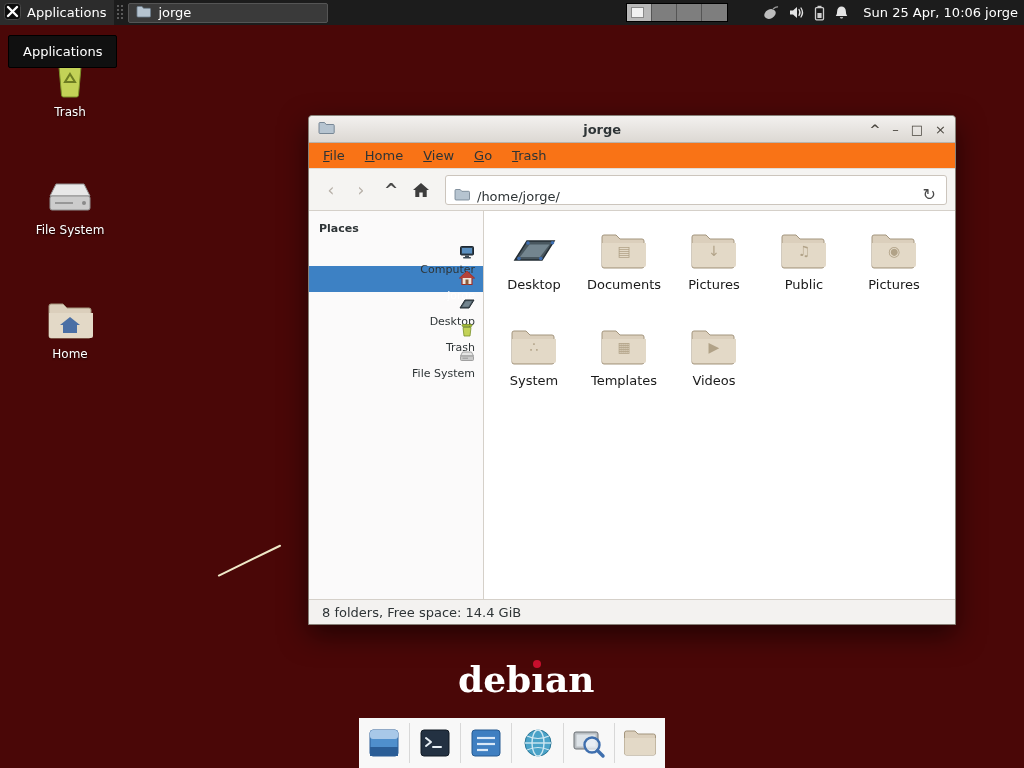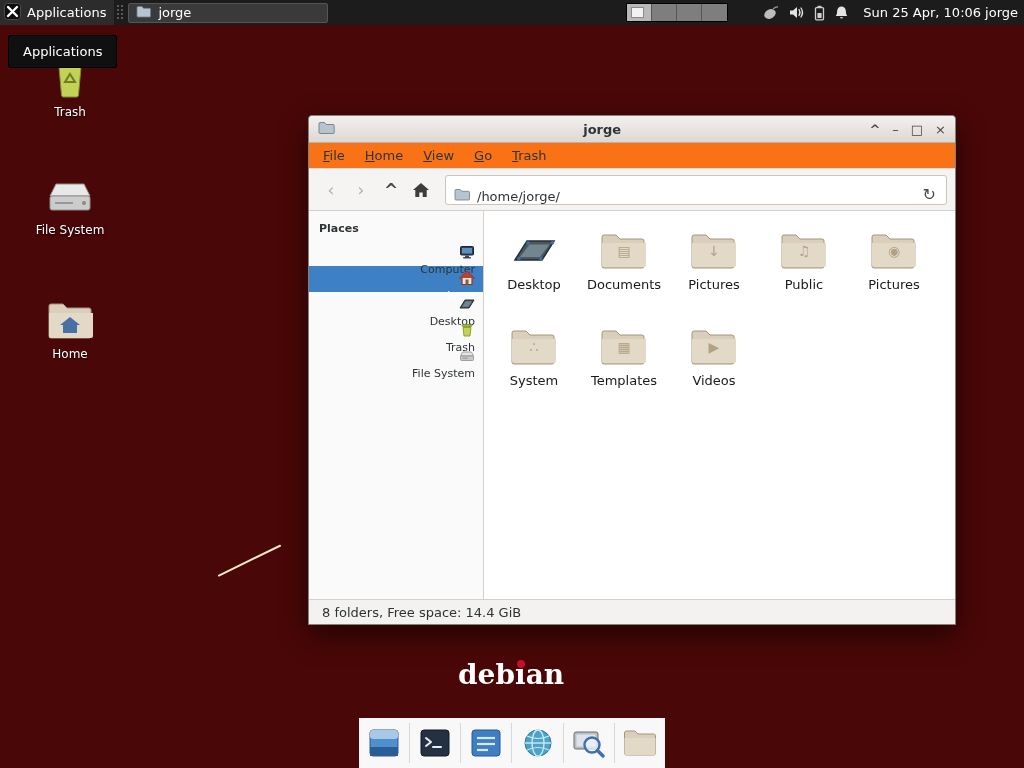--- a/index.html
+++ b/index.html
@@ -65,21 +65,21 @@
   .stray-line {
     position:absolute; left:218px; top:575px; width:70px; height:2px;
     background:#efe9c8; transform:rotate(-26deg); transform-origin:left center;
     border-radius:1px;
   }
 
   
   .debian-logo {
     position:absolute; left:458px; top:660px;
     font-family:"DejaVu Serif", serif; font-weight:bold;
-    font-size:28px; color:#ffffff; letter-spacing:0px; line-height:1.1;
+    font-size:36px; color:#ffffff; letter-spacing:0px; line-height:1.1;
   }
   .debian-logo .i-wrap { position:relative; }
   .debian-logo .i-wrap::before {
     content:""; position:absolute; left:2px; top:2px;
     width:8px; height:8px; border-radius:50%; background:#c8102e;
   }
 
   
   .fm-window {
     position:absolute; left:308px; top:115px; width:648px; height:510px;

